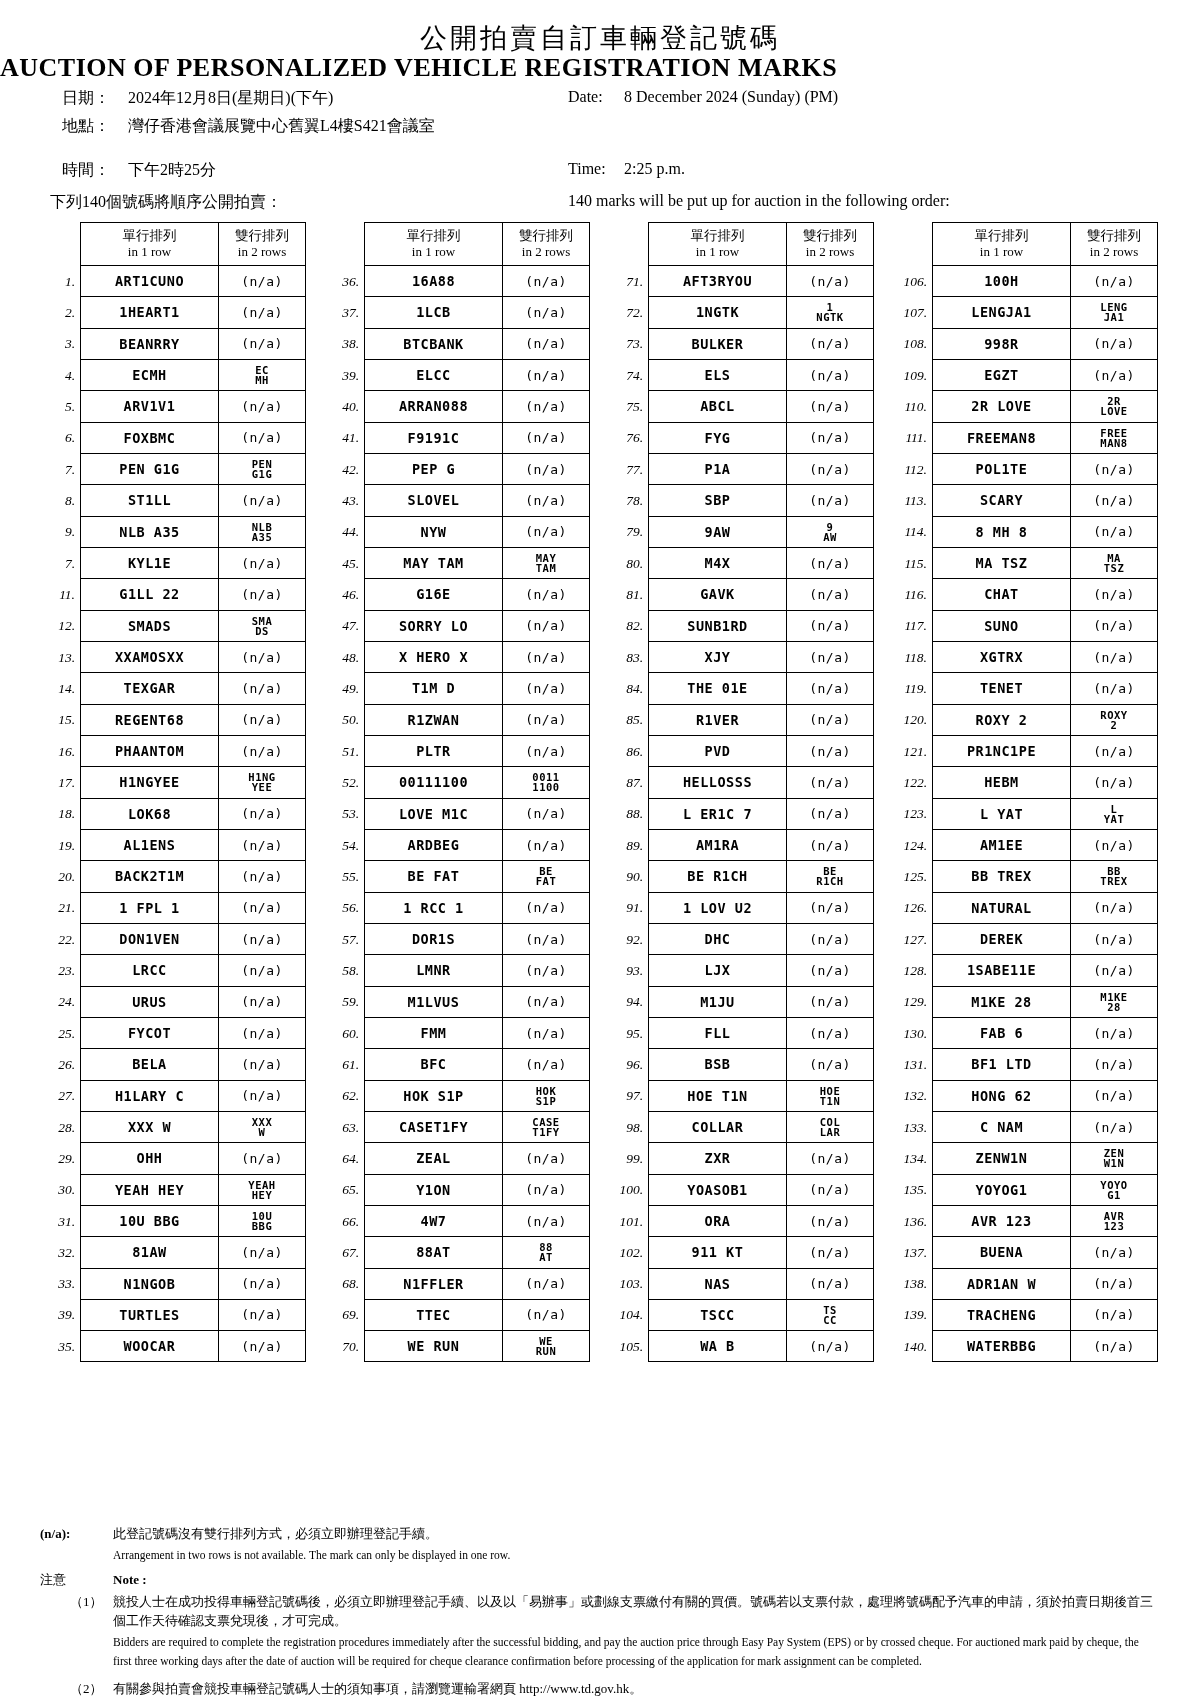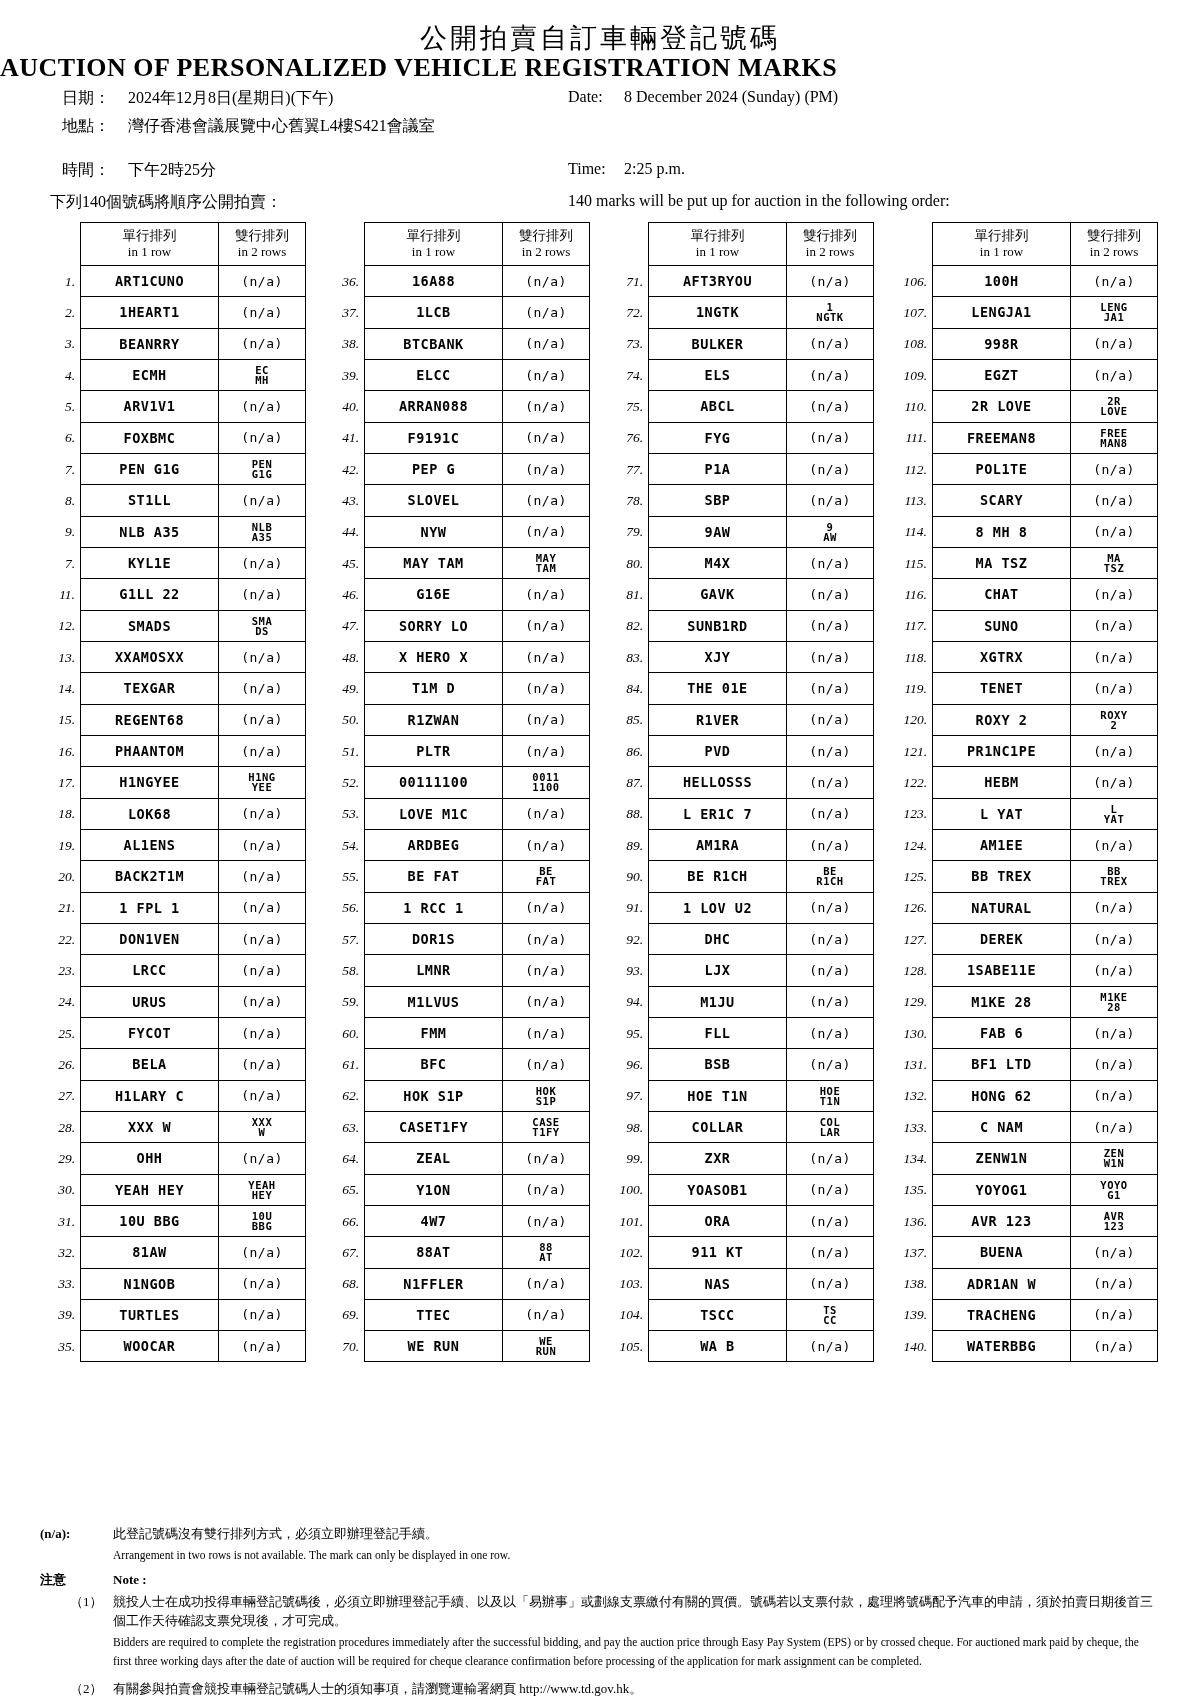--- a/index.html
+++ b/index.html
@@ -46,21 +46,21 @@
   .hzh{font-size:13.5px;line-height:1.2;}
   .hen{font-size:13px;line-height:1.2;}
   .mark{font-family:"DejaVu Sans Mono",monospace;font-weight:bold;font-size:13.5px;letter-spacing:.5px;}
   .na{font-family:"DejaVu Sans Mono",monospace;font-size:13px;letter-spacing:.5px;}
   .na.two{font-weight:bold;font-size:10.5px;line-height:10px;white-space:pre-line;letter-spacing:.5px;}
 
   
   .footnotes{position:absolute;left:40px;top:1524px;width:1120px;z-index:1;}
   .fn-row{display:flex;align-items:baseline;}
   .fn-label{flex:none;width:73px;font-weight:bold;font-size:13px;}
-  .fn-label.plain{font-weight:bold;}
+  .fn-label.plain{font-weight:normal;}
   .fn-num{flex:none;width:43px;margin-left:30px;font-size:13px;}
   .fn-zh{font-size:13px;line-height:1.5;}
   .fn-en{font-size:11.5px;line-height:1.65;}
   .indent{padding-left:73px;}
   .fn-text{flex:1;}
   .mt2{margin-top:2px;} .mt6{margin-top:6px;} .mt8{margin-top:8px;}
   .note-word{font-weight:bold;font-size:13px;}
 </style>
 </head>
 <body>

